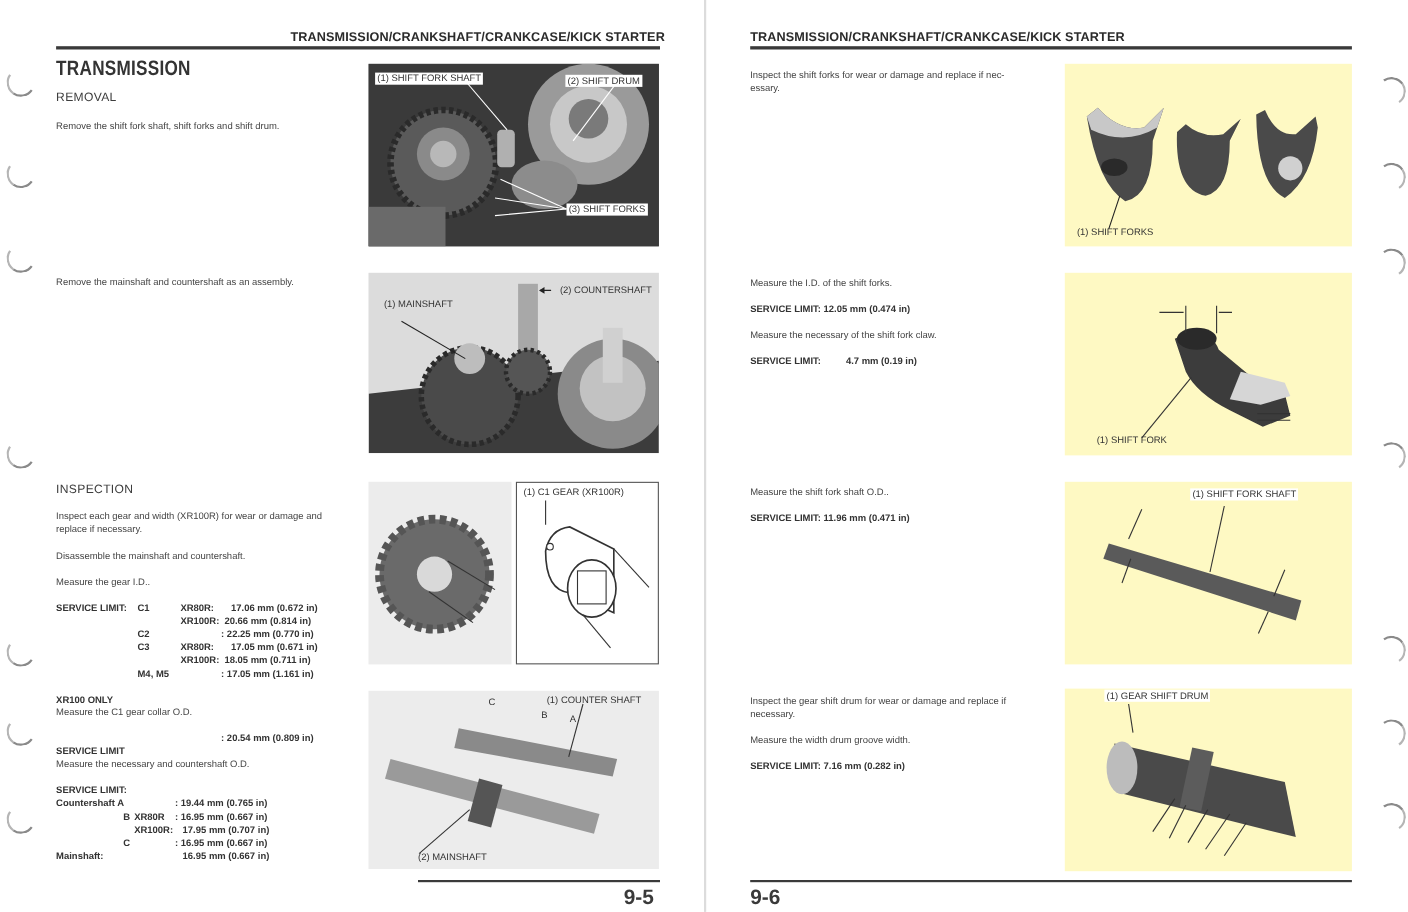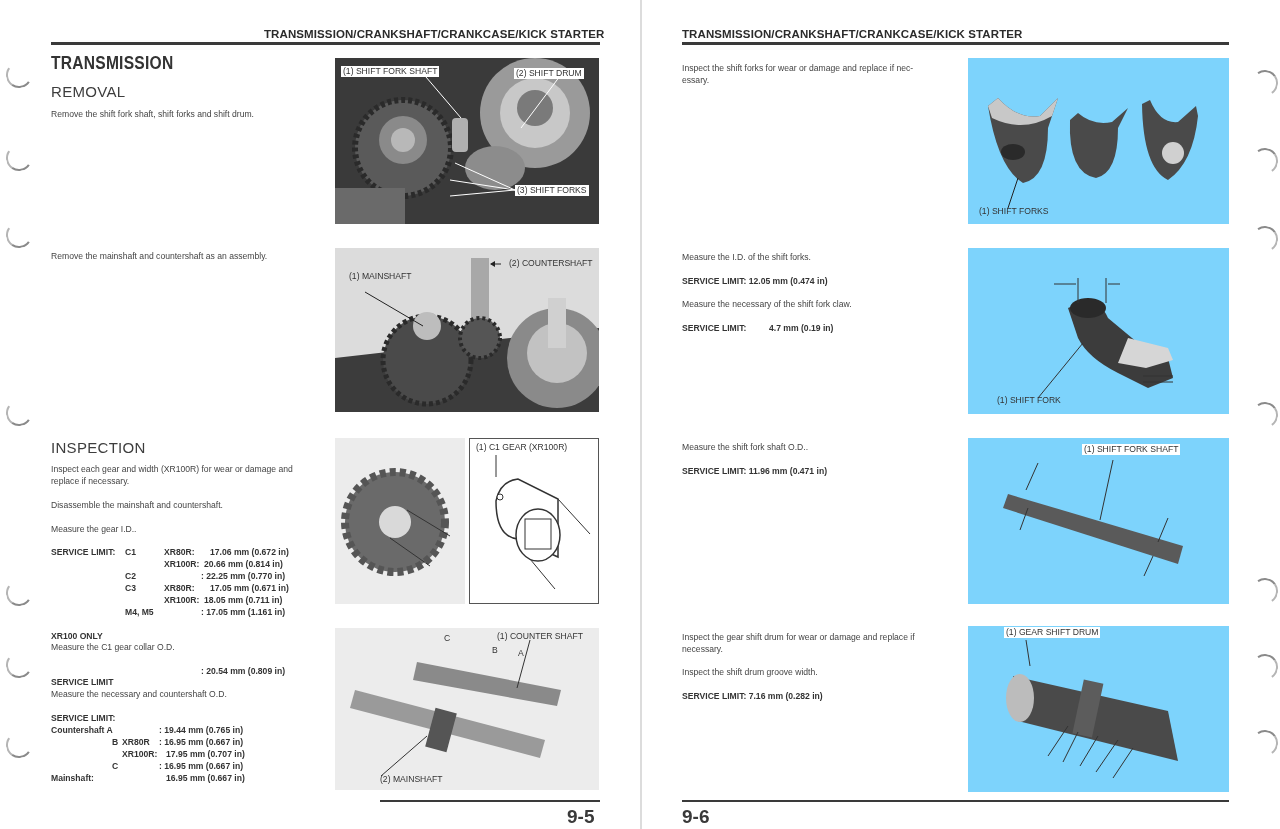--- a/index.html
+++ b/index.html
@@ -10,29 +10,29 @@
   }
   .gutter { position: absolute; left: 640px; top: 0; width: 2px; height: 829px; background: #dcdcdc; }
   .binding { position: absolute; width: 22px; height: 22px; border-radius: 50%; border: 2px solid transparent; }
   .binding.left { left: 6px; border-bottom-color: #8a8a8a; border-left-color: #b5b5b5; transform: rotate(-10deg); }
   .binding.right { left: 1252px; border-top-color: #8a8a8a; border-right-color: #b5b5b5; transform: rotate(10deg); }
 
   .hdr { position: absolute; top: 28px; font-weight: bold; font-size: 11.5px; color: #2b2b2b; letter-spacing: 0.1px; }
   .hdr-rule { position: absolute; height: 3px; background: #3a3a3a; }
 
   .title { position: absolute; left: 51px; top: 52px; font-family: "Liberation Sans", sans-serif; font-weight: bold; font-size: 19px; transform: scaleX(0.82); transform-origin: left; color: #333; letter-spacing: 0.3px; }
-  .section { position: absolute; font-size: 15px; color: #3d3d3d; letter-spacing: 0.3px; }
+  .section { position: absolute; font-size: 11px; color: #3d3d3d; letter-spacing: 0.3px; }
   .p { position: absolute; font-size: 8.6px; line-height: 12px; color: #444; }
   .b { font-weight: bold; color: #333; }
 
   .spec { position: absolute; font-size: 8.6px; line-height: 12px; color: #333; font-weight: bold; }
   .spec .row { position: relative; height: 12px; white-space: nowrap; }
   .spec .row span { position: absolute; top: 0; }
 
-  .photo { position: absolute; background: #7dd3fc; overflow: hidden; }
+  .photo { position: absolute; background: #fef9c3; overflow: hidden; }
   .photo.dark { background: #3e3e3e; }
   .lbl { position: absolute; background: #fff; font-size: 8.6px; padding: 0 2px; color: #333; white-space: nowrap; line-height: 11px; }
   .lbl.plain { background: transparent; }
   .pagenum { position: absolute; top: 806px; font-weight: bold; font-size: 19px; color: #3a3a3a; }
   .foot-rule { position: absolute; top: 800px; height: 2px; background: #3a3a3a; }
   svg { position: absolute; left: 0; top: 0; }
 </style>
 </head>
 <body>
 
@@ -222,21 +222,21 @@
 <div class="p b" style="left:682px; top:275px">SERVICE LIMIT: 12.05 mm (0.474 in)</div>
 <div class="p" style="left:682px; top:298px">Measure the necessary of the shift fork claw.</div>
 <div class="p b" style="left:682px; top:322px">SERVICE LIMIT:</div>
 <div class="p b" style="left:769px; top:322px">4.7 mm (0.19 in)</div>
 <div class="p" style="left:682px; top:441px">Measure the shift fork shaft O.D..</div>
 <div class="p b" style="left:682px; top:465px">SERVICE LIMIT: 11.96 mm (0.471 in)</div>
 <div class="p" style="left:682px; top:631px">
   <div>Inspect the gear shift drum for wear or damage and replace if</div>
   <div>necessary.</div>
 </div>
-<div class="p" style="left:682px; top:666px">Inspect the shift drum groove width.</div>
+<div class="p" style="left:682px; top:666px">Measure the width drum groove width.</div>
 <div class="p b" style="left:682px; top:690px">SERVICE LIMIT: 7.16 mm (0.282 in)</div>
 
 <div class="photo" style="left:968px; top:58px; width:261px; height:166px">
   <svg width="261" height="166">
     <path d="M20 48 Q30 110 55 125 Q80 120 80 70 L90 40 L72 58 Q50 62 30 40 Z" fill="#4a4a4a"></path>
     <path d="M20 48 L30 40 Q50 62 72 58 L90 40 L84 58 Q55 75 24 60 Z" fill="#c8c8c8"></path>
     <ellipse cx="45" cy="94" rx="12" ry="8" fill="#2a2a2a"></ellipse>
     <path d="M102 62 Q100 115 128 120 Q150 115 150 70 L160 50 L144 64 Q125 68 110 55 Z" fill="#4a4a4a"></path>
     <path d="M174 46 Q175 110 200 122 Q225 105 230 58 L228 48 L210 64 Q192 66 182 42 Z" fill="#4a4a4a"></path>
     <circle cx="205" cy="95" r="11" fill="#d0d0d0"></circle>

